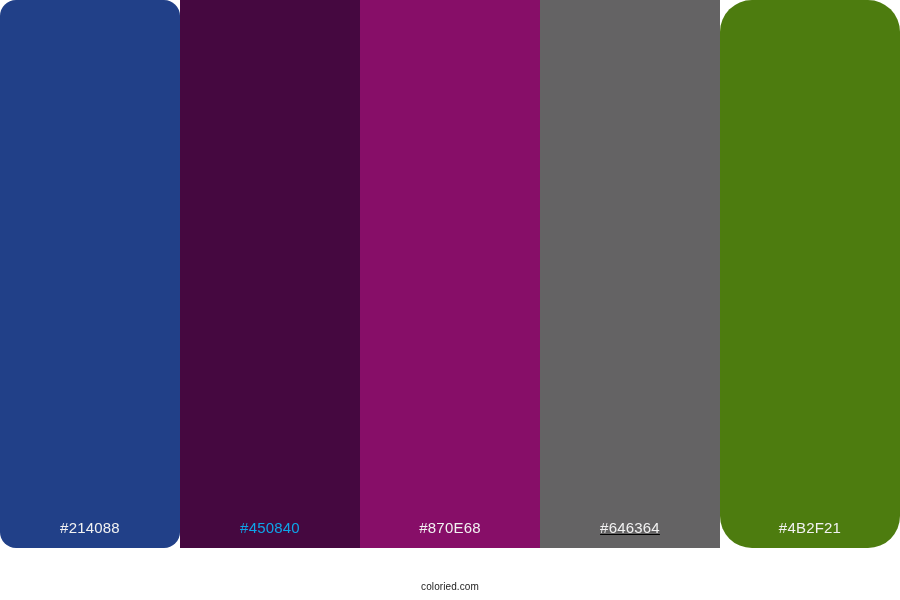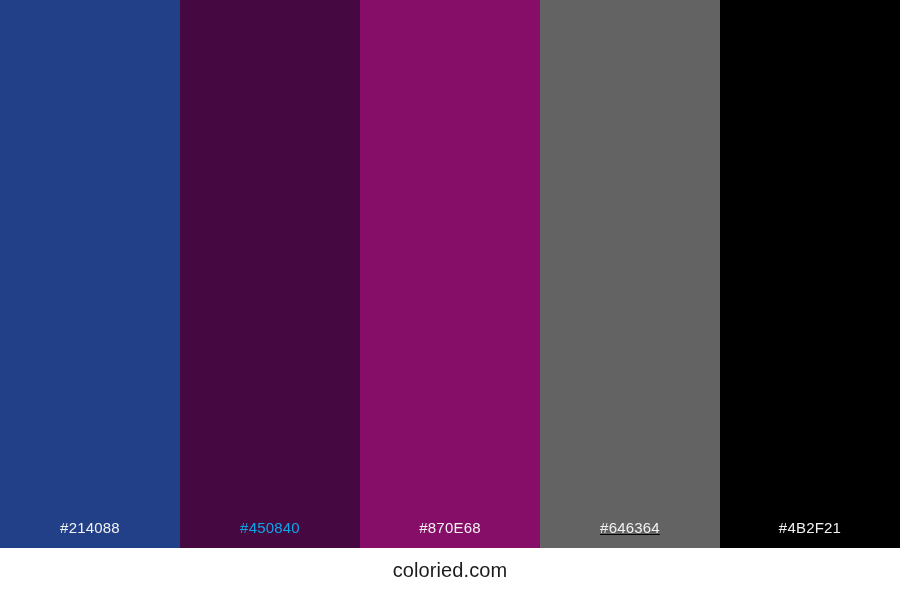--- a/index.html
+++ b/index.html
@@ -59,52 +59,52 @@
   .footer-bar {
     flex: 1 1 auto;
     width: 900px;
     background: #ffffff;
     display: flex;
     align-items: flex-start;
     justify-content: center;
   }
 
   .footer-credit {
-    font-size: 20px;
+    font-size: 10px;
     line-height: 18px;
     color: #1c1c1c;
-    padding-top: 13px;
+    padding-top: 30px;
     font-weight: 400;
     letter-spacing: 0.1px;
   }
 </style>
 </head>
 <body>
 
 <div class="palette-page">
 
   <div class="swatch-strip">
 
-    <div class="swatch" style="background:#214088;">
+    <div class="swatch" style="background:#214088;border-radius:16px;">
       <span class="swatch-label" style="color: rgb(242, 242, 242);">#214088</span>
     </div>
 
     <div class="swatch" style="background:#450840;">
       <span class="swatch-label" style="color: #0ea5e9;">#450840</span>
     </div>
 
     <div class="swatch" style="background:#870E68;">
       <span class="swatch-label" style="color: rgb(242, 242, 242);">#870E68</span>
     </div>
 
     <div class="swatch" style="background:#646364;text-decoration:underline;">
       <span class="swatch-label" style="color: rgb(242, 242, 242);">#646364</span>
     </div>
 
-    <div class="swatch" style="background:#000000;">
+    <div class="swatch" style="background:#4d7c0f;border-radius:32px;">
       <span class="swatch-label" style="color: rgb(242, 242, 242);">#4B2F21</span>
     </div>
 
   </div>
 
   <div class="footer-bar">
     <span class="footer-credit" style="color: rgb(28, 28, 28);">coloried.com</span>
   </div>
 
 </div>

